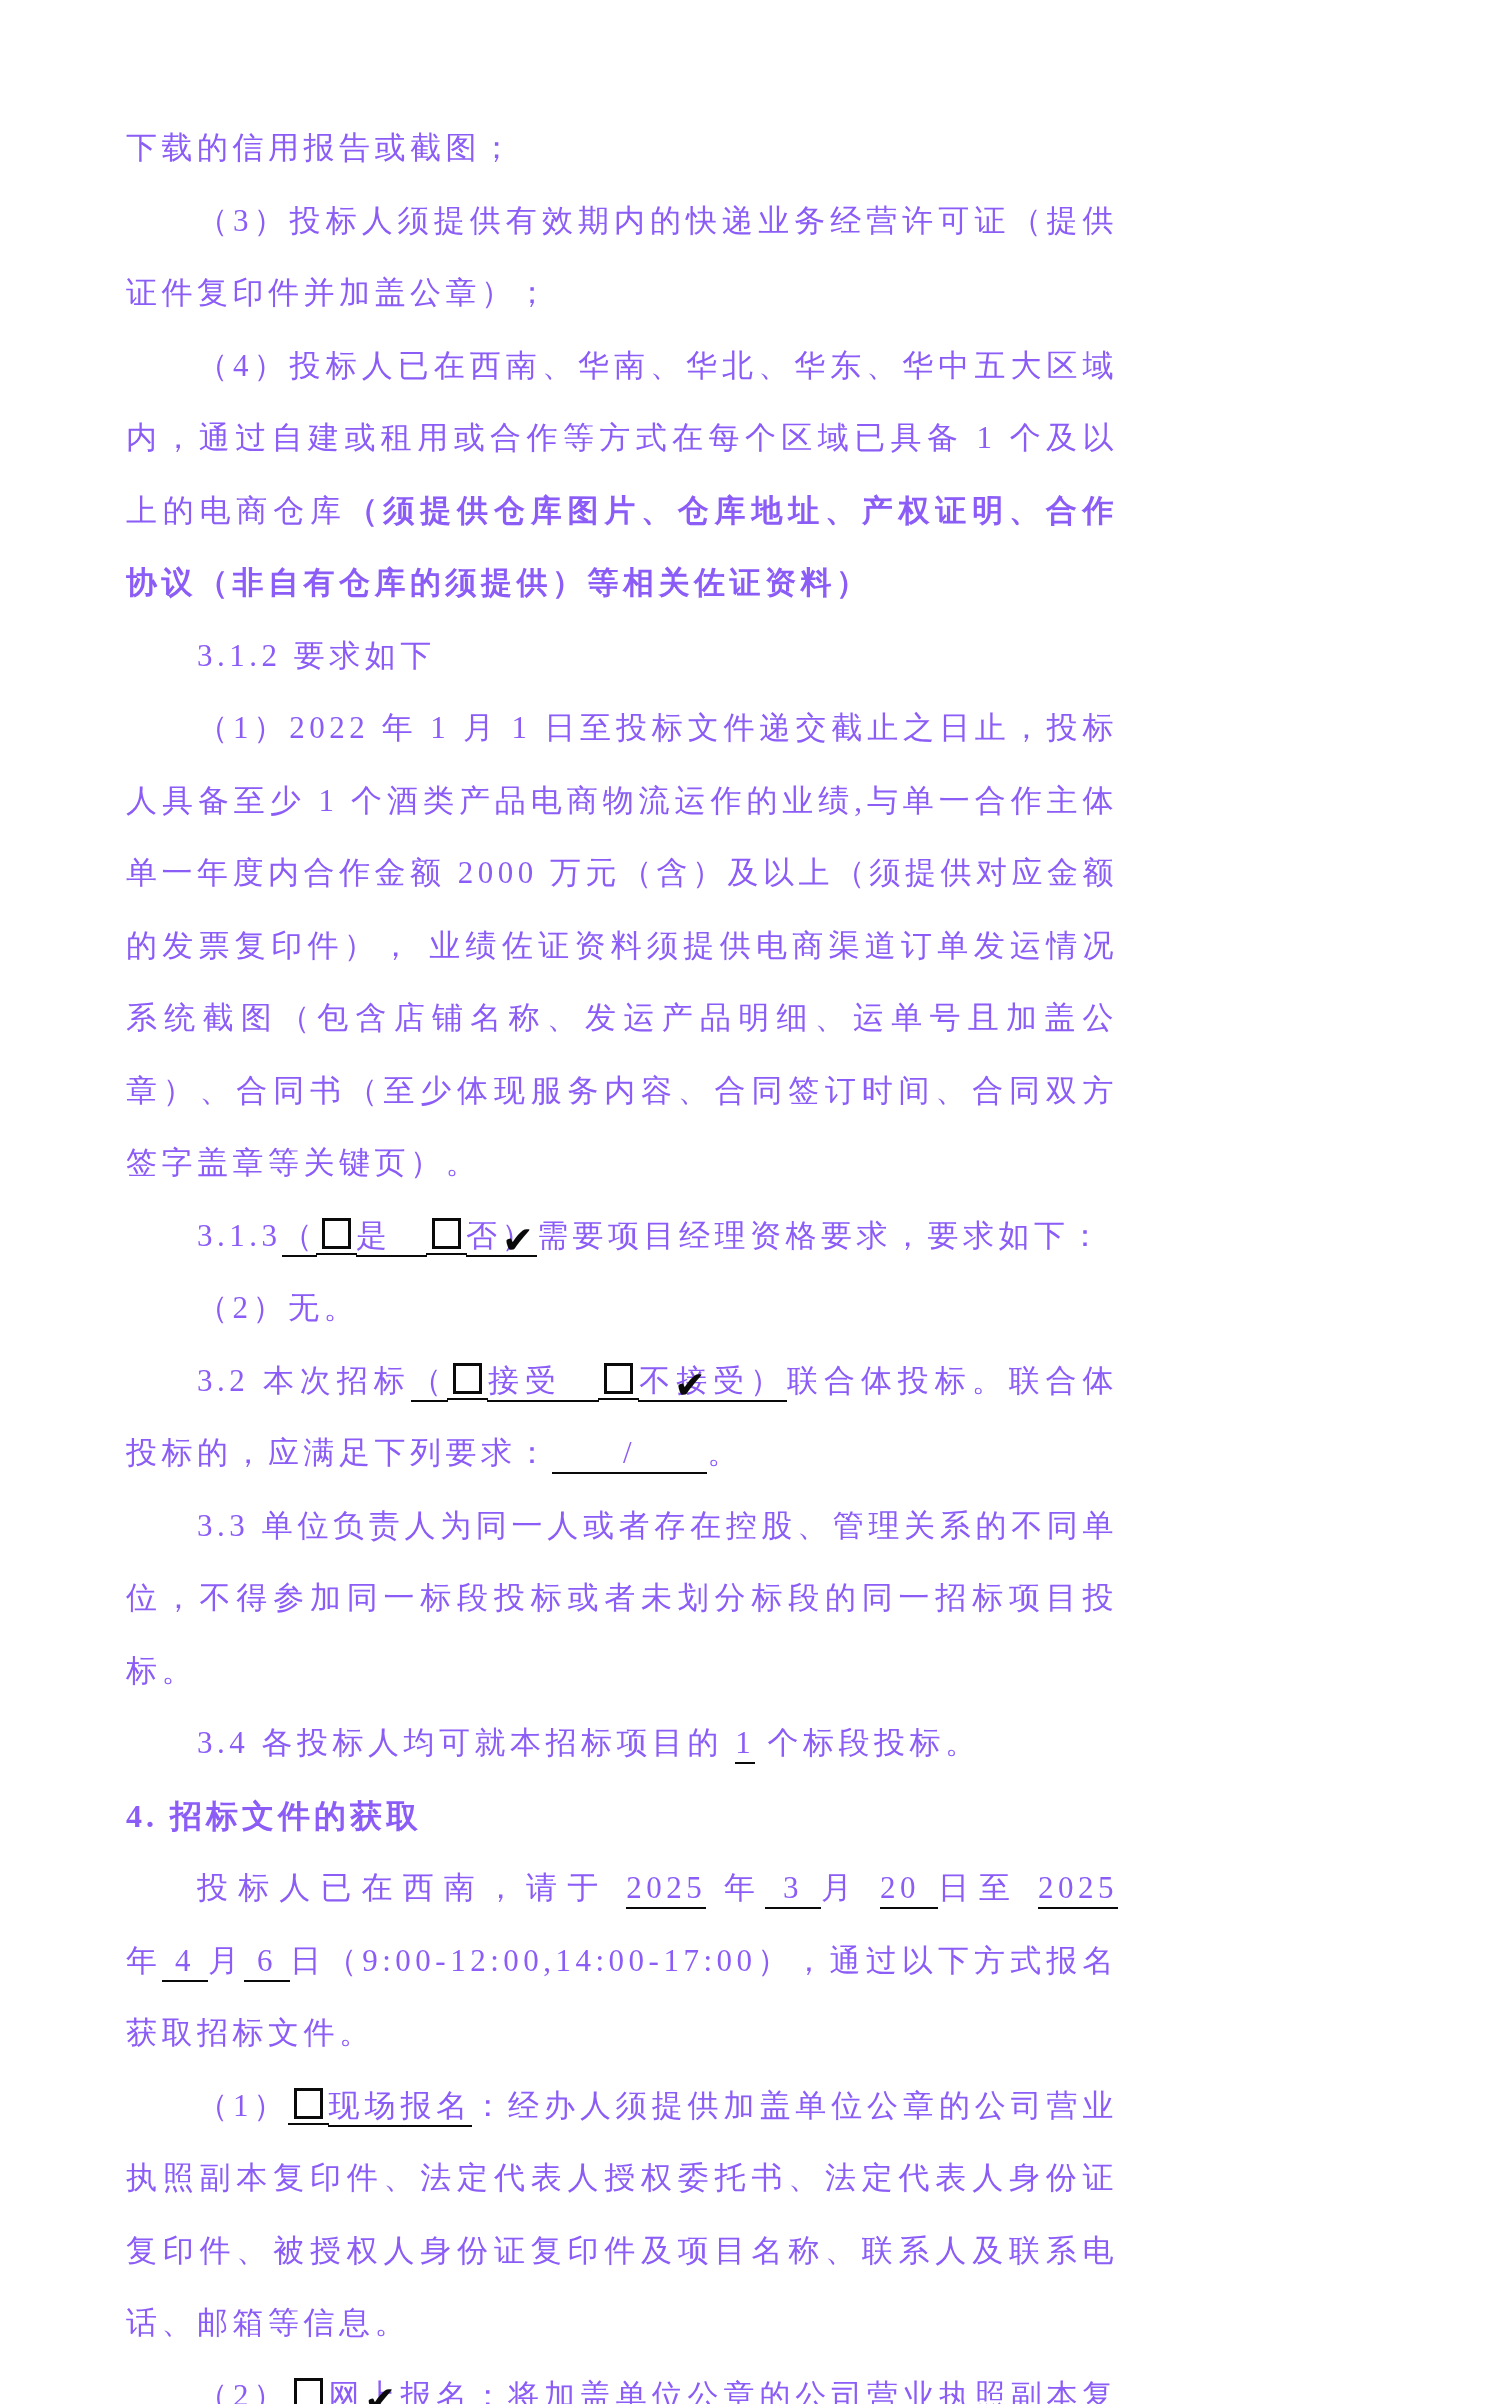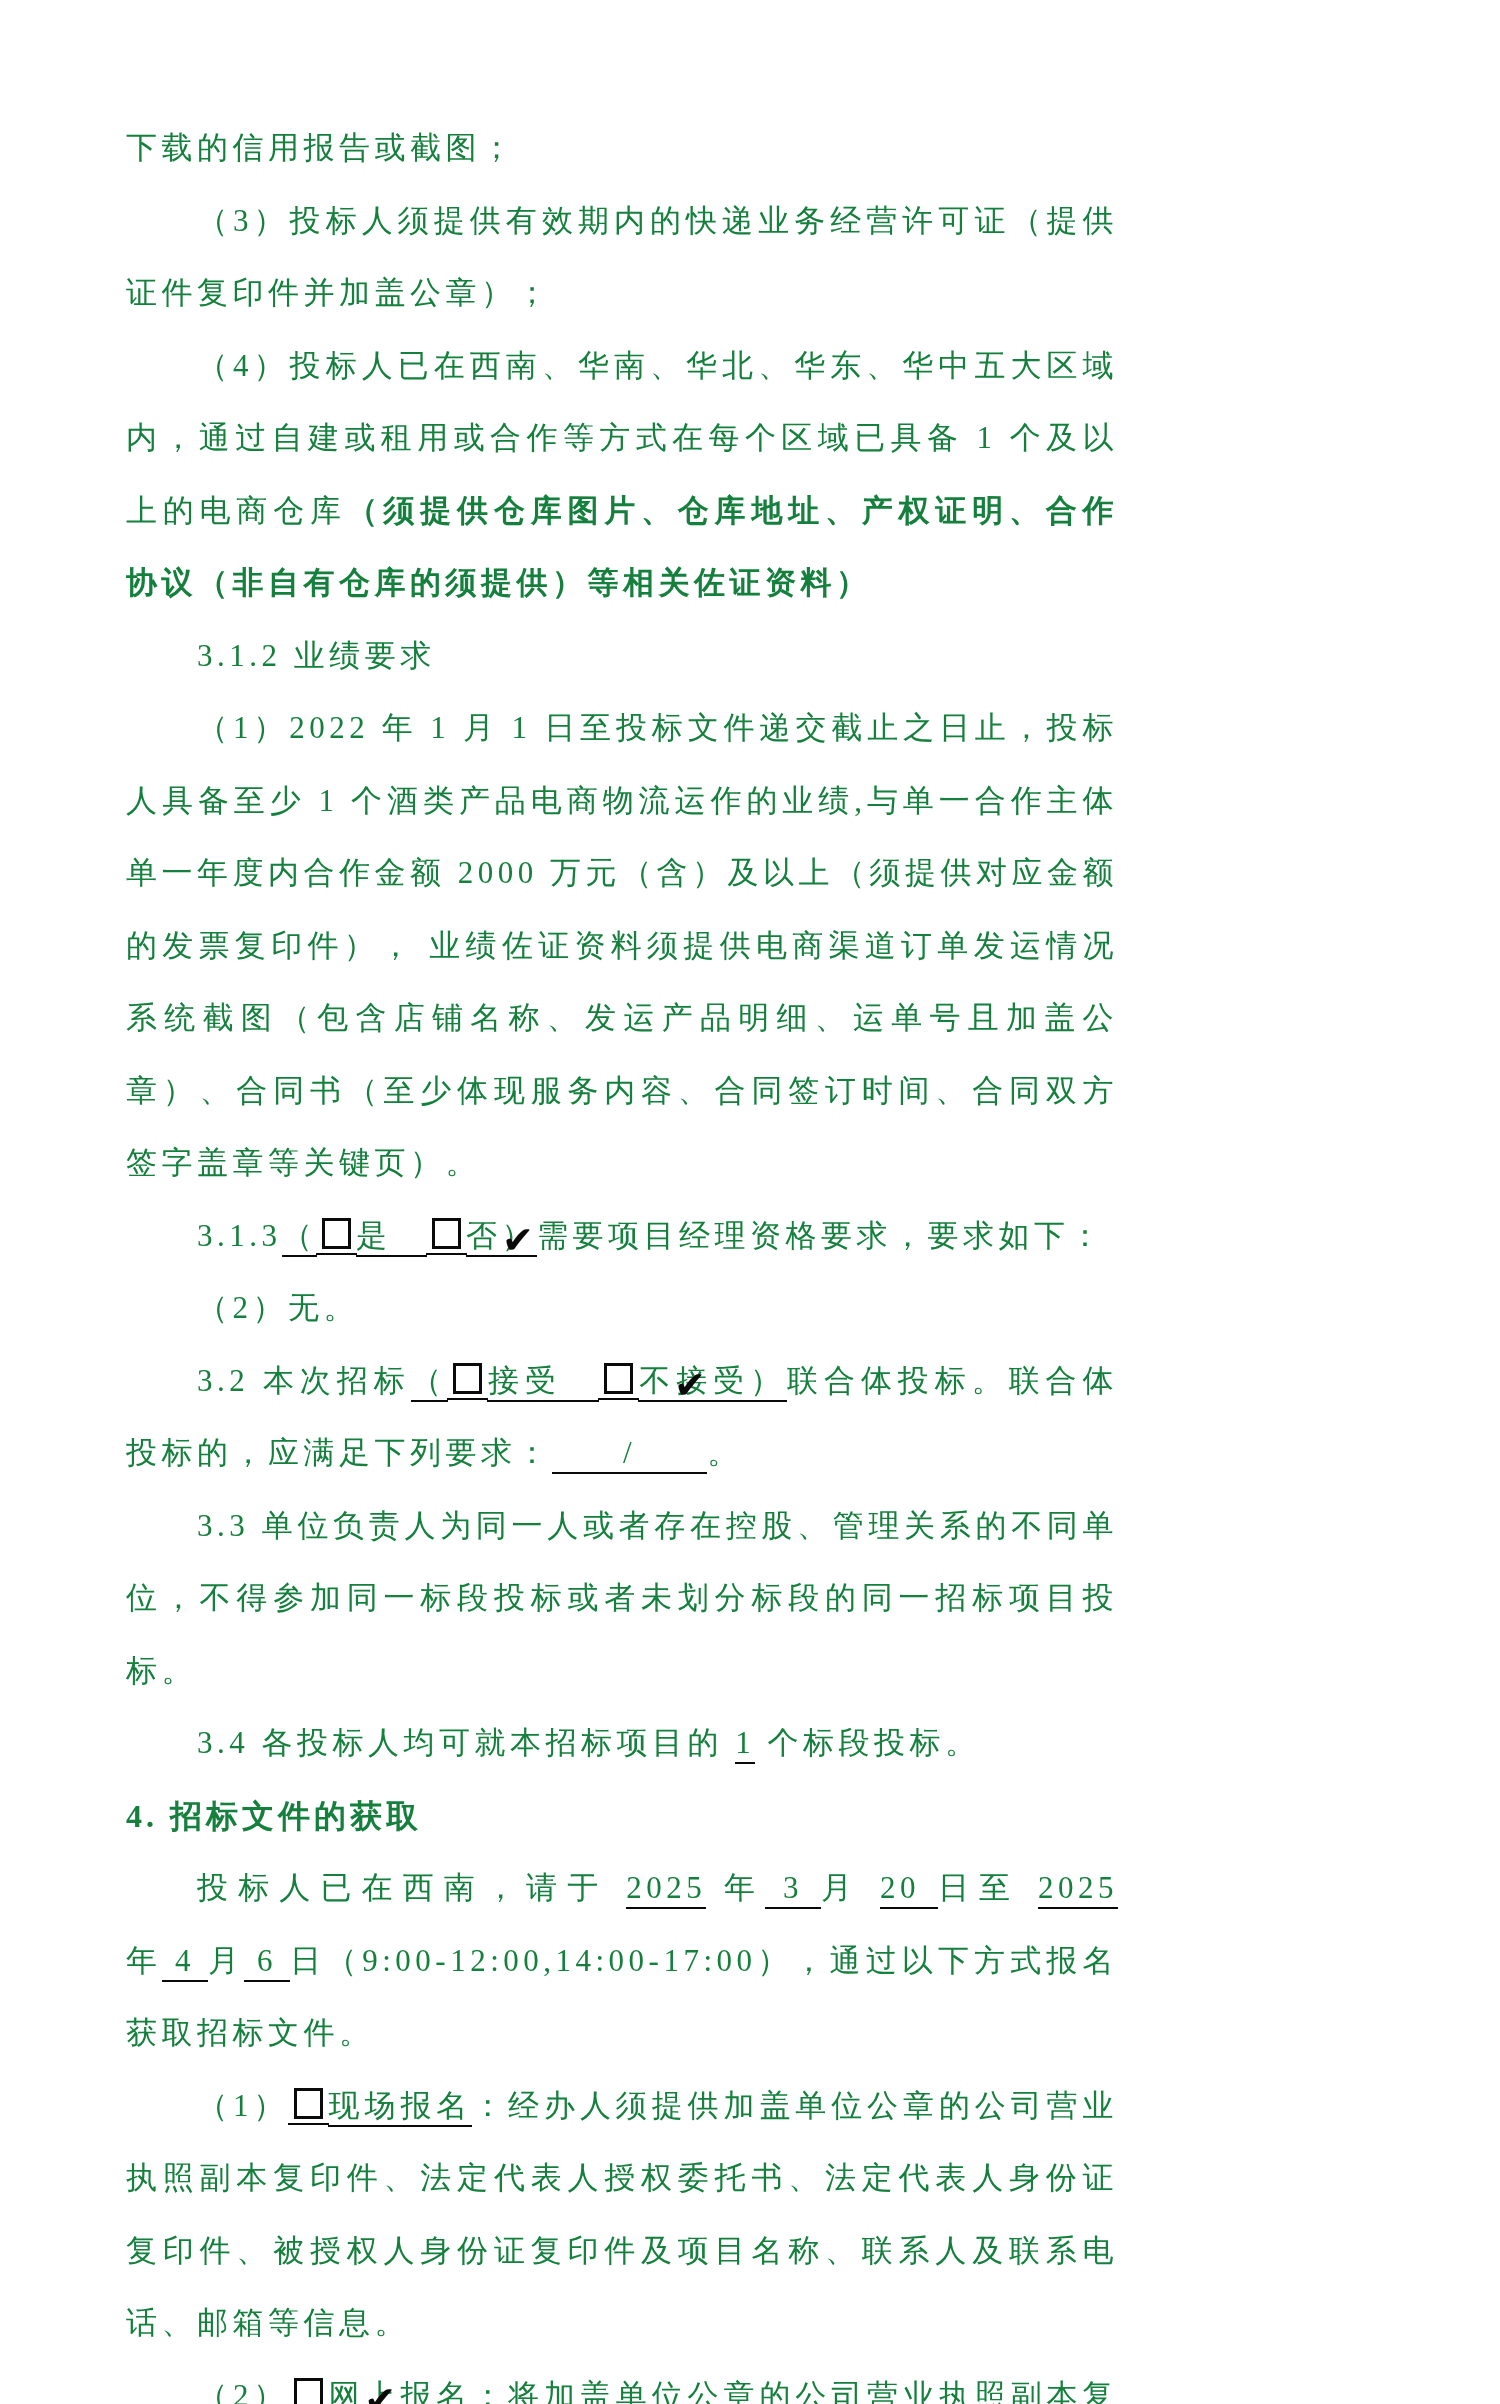--- a/index.html
+++ b/index.html
@@ -13,21 +13,21 @@
     box-sizing: border-box;
     overflow: hidden;
   }
   .page {
     box-sizing: border-box;
     width: 1220px;
     height: 2404px;
     padding: 112px 102px 0 126px;
     font-family: "Liberation Serif", "DejaVu Serif", serif;
     font-size: 31px;
-    color: #15803d;
+    color: #8b5cf6;
     letter-spacing: 4.5px;
   }
   p.line {
     margin: 0;
     line-height: 72.5px;
     text-align: justify;
     text-justify: inter-ideograph;
   }
   p.indent { text-indent: 71px; }
   p.heading {
@@ -75,21 +75,21 @@
   }
 </style>
 </head>
 <body>
 
 <div class="page">
   <div>
       <p class="line"><span>下载的信用报告或截图；</span></p>
       <p class="line indent"><span>（3）投标人须提供有效期内的快递业务经营许可证（提供证件复印件并加盖公章）；</span></p>
       <p class="line indent"><span>（4）投标人已在西南、华南、华北、华东、华中五大区域内，通过自建或租用或合作等方式在每个区域已具备 1 个及以上的电商仓库</span><span class="b">（须提供仓库图片、仓库地址、产权证明、合作协议（非自有仓库的须提供）等相关佐证资料）</span></p>
-      <p class="line indent"><span>3.1.2 业绩要求</span></p>
+      <p class="line indent"><span>3.1.2 要求如下</span></p>
       <p class="line indent"><span>（1）2022 年 1 月 1 日至投标文件递交截止之日止，投标人具备至少 1 个酒类产品电商物流运作的业绩,与单一合作主体单一年度内合作金额 2000 万元（含）及以上（须提供对应金额的发票复印件）， 业绩佐证资料须提供电商渠道订单发运情况系统截图（包含店铺名称、发运产品明细、运单号且加盖公章）、合同书（至少体现服务内容、合同签订时间、合同双方签字盖章等关键页）。</span></p>
       <p class="line indent"><span>3.1.3</span><span class="u">（</span><span class="cb u"></span><span class="u">是　</span><span class="cb checked u"></span><span class="u">否）</span><span>需要项目经理资格要求，要求如下：</span></p>
       <p class="line indent"><span>（2）无。</span></p>
       <p class="line indent"><span>3.2 本次招标</span><span class="u">（</span><span class="cb u"></span><span class="u">接受　</span><span class="cb checked u"></span><span class="u">不接受）</span><span>联合体投标。联合体投标的，应满足下列要求：</span><span class="u">　　/　　</span><span>。</span></p>
       <p class="line indent"><span>3.3 单位负责人为同一人或者存在控股、管理关系的不同单位，不得参加同一标段投标或者未划分标段的同一招标项目投标。</span></p>
       <p class="line indent"><span>3.4 各投标人均可就本招标项目的 </span><span class="u">1</span><span> 个标段投标。</span></p>
       <p class="line heading"><span>4. 招标文件的获取</span></p>
       <p class="line indent"><span>投标人已在西南，请于 </span><span class="u">2025</span><span> 年</span><span class="u">&nbsp;3&nbsp;</span><span>月 </span><span class="u">20&nbsp;</span><span>日至 </span><span class="u">2025</span><span> 年</span><span class="u">&nbsp;4&nbsp;</span><span>月</span><span class="u">&nbsp;6&nbsp;</span><span>日（9:00-12:00,14:00-17:00），通过以下方式报名获取招标文件。</span></p>
       <p class="line indent"><span>（1）</span><span class="cb u"></span><span class="u">现场报名</span><span>：经办人须提供加盖单位公章的公司营业执照副本复印件、法定代表人授权委托书、法定代表人身份证复印件、被授权人身份证复印件及项目名称、联系人及联系电话、邮箱等信息。</span></p>
       <p class="line indent"><span>（2）</span><span class="cb checked u"></span><span class="u">网上报名</span><span>：将加盖单位公章的公司营业执照副本复印件、法定代表人授权委托书及法定代表人身份证复印件、被授权人身份证复印件及项目名称、联系人、联系电话、邮箱等信息发送至报名邮箱 </span><span class="b">815513934@qq.com</span><span>。</span></p>

